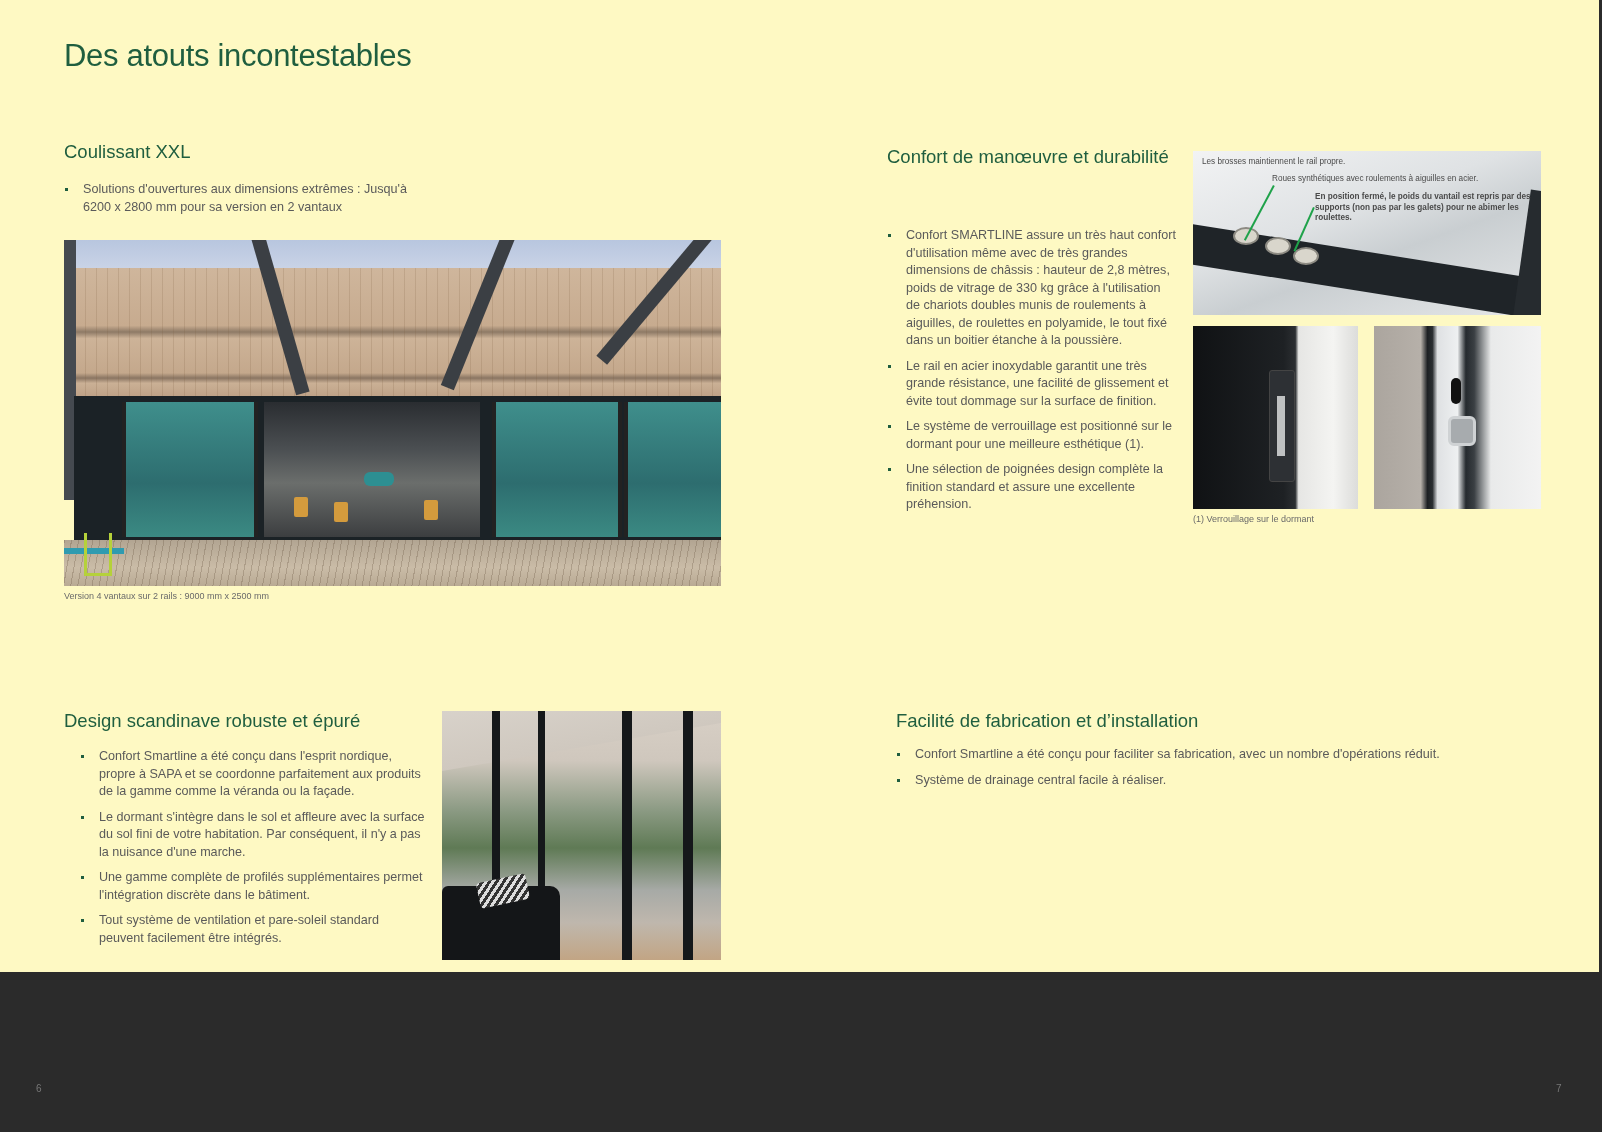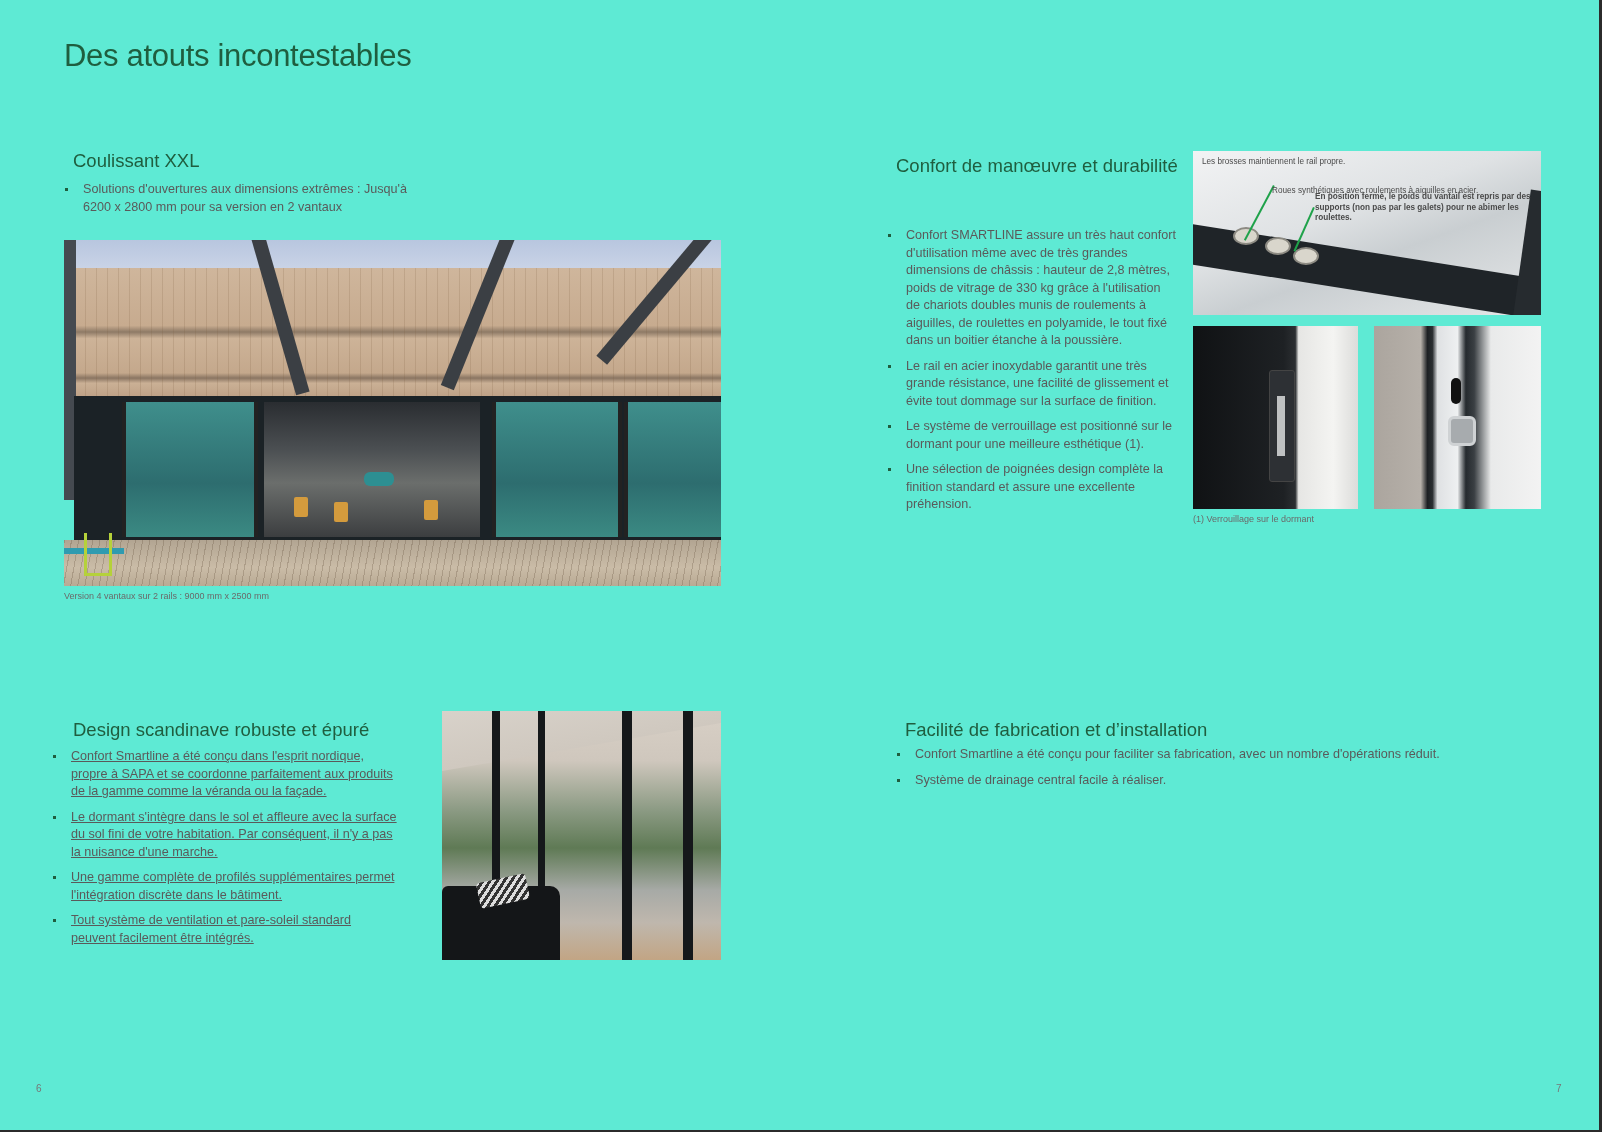--- a/index.html
+++ b/index.html
@@ -2,30 +2,30 @@
 <html><head>
 <meta charset="utf-8">
 <style>
   html, body { margin: 0; padding: 0; }
   body {
     width: 1602px; height: 1132px; position: relative; overflow: hidden;
     background: #2b2b2b;
     font-family: "Liberation Sans", sans-serif;
   }
   .page {
-    position: absolute; left: 0; top: 0; width: 1599px; height: 1130px;
-    background: #5eead4;
+    position: absolute; left: 0; top: 0; width: 1599px; height: 972px;
+    background: #fef9c3;
   }
   .page-title {
     position: absolute; left: 64px; top: 38px;
     font-size: 31px; font-weight: normal; color: #1f5e3f; margin: 0;
     letter-spacing: -0.3px;
   }
   .sec-title {
-    position: absolute; font-size: 18.5px; font-weight: normal; color: #1f5e3f; margin: 9px;
+    position: absolute; font-size: 18.5px; font-weight: normal; color: #1f5e3f; margin: 0;
   }
   ul.bullets {
     position: absolute; margin: 0; padding: 0; list-style: none;
     font-size: 12.6px; line-height: 17.5px; color: #5a5a5a;
   }
   ul.bullets li {
     position: relative; padding-left: 19px; margin-bottom: 8px;
   }
   ul.bullets li::before {
     content: ""; position: absolute; left: 1px; top: 7px;
@@ -131,36 +131,36 @@
 
   <div class="photo p2" style="left:1193px; top:151px; width:348px; height:164px;">
     <div class="p2-frame"></div>
     <div class="p2-frame2"></div>
     <div class="p2-wheel" style="left:40px; top:76px;"></div>
     <div class="p2-wheel" style="left:72px; top:86px;"></div>
     <div class="p2-wheel" style="left:100px; top:96px;"></div>
     <div class="p2-line" style="left:80px; top:34px; height:62px; transform:rotate(28deg);"></div>
     <div class="p2-line" style="left:120px; top:56px; height:48px; transform:rotate(24deg);"></div>
     <div class="p2-label" style="left:9px; top:6px;">Les brosses maintiennent le rail propre.</div>
-    <div class="p2-label" style="left:67px; top:35px;padding-left:12px;">Roues synthétiques avec roulements à aiguilles en acier.</div>
+    <div class="p2-label" style="left:67px; top:23px;padding-left:12px;">Roues synthétiques avec roulements à aiguilles en acier.</div>
     <div class="p2-label" style="left:122px; top:41px; width:222px;font-weight:bold;">En position fermé, le poids du vantail est repris par des supports (non pas par les galets) pour ne abimer les roulettes.</div>
   </div>
 
   <div class="photo p3" style="left:1193px; top:326px; width:165px; height:183px;">
     <div class="p3-keeper"></div>
     <div class="p3-slot"></div>
   </div>
   <div class="photo p4" style="left:1374px; top:326px; width:167px; height:183px;">
     <div class="p4-hole"></div>
     <div class="p4-hook"></div>
   </div>
   <div class="caption" style="left:1193px; top:514px;">(1) Verrouillage sur le dormant</div>
 
   <h2 class="sec-title" style="left:64px; top:710px;">Design scandinave robuste et épuré</h2>
-  <ul class="bullets" style="left:52px; top:748px; width:345px;text-decoration:underline;">
+  <ul class="bullets" style="left:80px; top:748px; width:345px;">
     <li>Confort Smartline a été conçu dans l'esprit nordique, propre à SAPA et se coordonne parfaitement aux produits de la gamme comme la véranda ou la façade.</li>
     <li>Le dormant s'intègre dans le sol et affleure avec la surface du sol fini de votre habitation. Par conséquent, il n'y a pas la nuisance d'une marche.</li>
     <li>Une gamme complète de profilés supplémentaires permet l'intégration discrète dans le bâtiment.</li>
     <li>Tout système de ventilation et pare-soleil standard peuvent facilement être intégrés.</li>
   </ul>
 
   <div class="photo p5" style="left:442px; top:711px; width:279px; height:249px;">
     <div class="p5-ceiling"></div>
     <div class="p5-mull" style="left:50px; width:8px;"></div>
     <div class="p5-mull" style="left:96px; width:7px;"></div>

